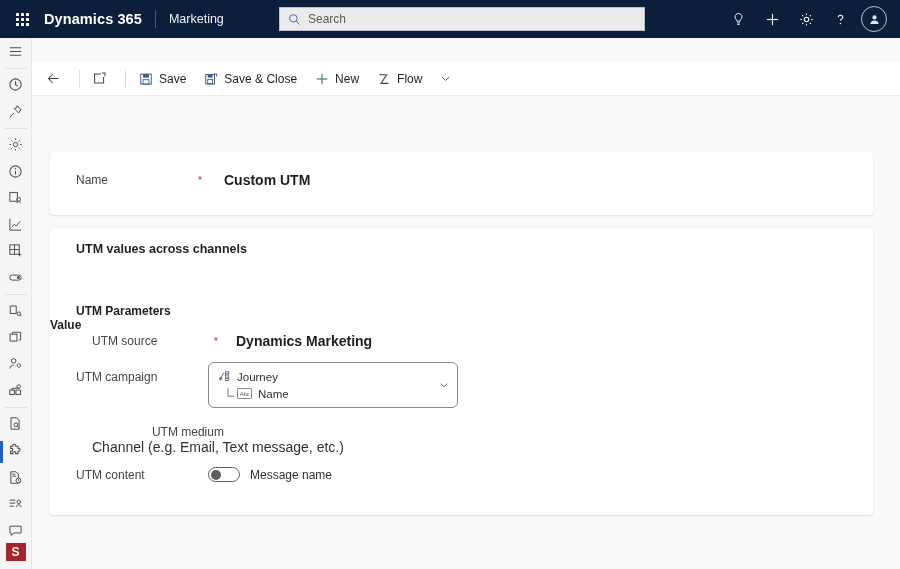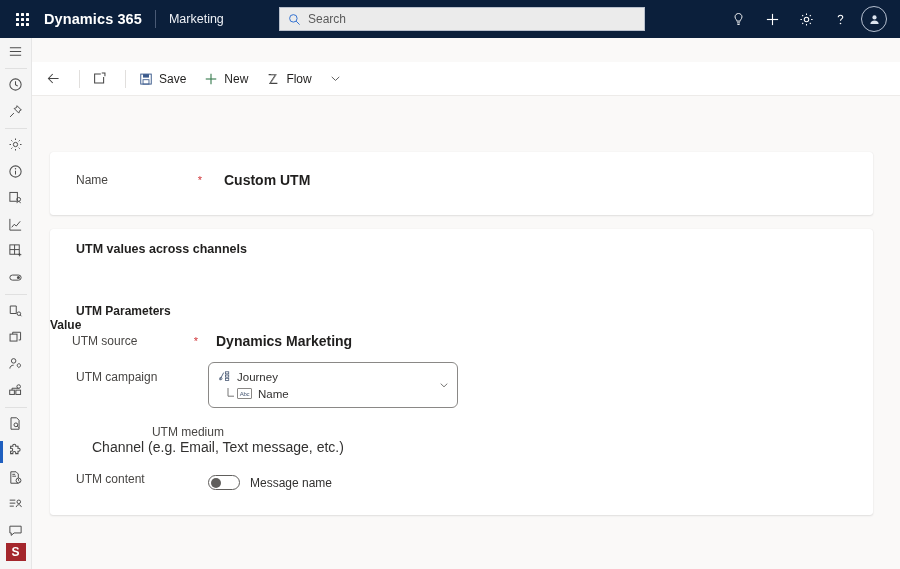--- a/index.html
+++ b/index.html
@@ -359,20 +359,31 @@
       <span class="ci">
         <svg width="14" height="14" viewBox="0 0 16 16">
             <rect x="2" y="2.4" width="12" height="11.4" fill="none" stroke="#3b5a8c" stroke-width="1.1"></rect>
             <rect x="4.6" y="2.4" width="6.8" height="4" fill="#3b5a8c"></rect>
             <rect x="4.6" y="8.8" width="6.8" height="5" fill="none" stroke="#3b5a8c" stroke-width="1"></rect>
           </svg>
       </span>
       <span>Save</span>
     </div>
 
+    <div class="cmd">
+      <span class="ci">
+        <svg width="14" height="14" viewBox="0 0 16 16">
+            <rect x="2" y="2.8" width="10" height="11" fill="none" stroke="#3b5a8c" stroke-width="1.1"></rect>
+            <rect x="4.2" y="2.8" width="5.6" height="3.6" fill="#3b5a8c"></rect>
+            <rect x="4.2" y="8.6" width="5.6" height="4.6" fill="none" stroke="#3b5a8c" stroke-width="1"></rect>
+            <path d="M11.4 2.2h3v3" fill="none" stroke="#3b5a8c" stroke-width="1.1"></path>
+          </svg>
+      </span>
+      <span>Save &amp; Close</span>
+    </div>
 
     <div class="cmd">
       <span class="ci">
         <svg width="14" height="14" viewBox="0 0 16 16">
             <line x1="8" y1="2" x2="8" y2="14" stroke="#3a7d52" stroke-width="1.3"></line>
             <line x1="2" y1="8" x2="14" y2="8" stroke="#3a7d52" stroke-width="1.3"></line>
           </svg>
       </span>
       <span>New</span>
     </div>
@@ -407,21 +418,21 @@
     </div>
 
     <div class="card" id="card-utm">
       <div class="sec-title">UTM values across channels</div>
 
       <div class="thead">
         <span class="th" style="margin-left:26px; width:132px;">UTM Parameters</span>
         <span class="th">Value</span>
       </div>
 
-      <div class="fieldrow" style="left:22px; top:104px;">
+      <div class="fieldrow" style="left:42px; top:104px;">
         <span class="flabel">UTM source</span>
         <span class="req">*</span>
         <span class="fvalue" style="margin-left:12px;">Dynamics Marketing</span>
       </div>
 
       <div class="fieldrow" style="left:26px; top:141px;">
         <span class="flabel">UTM campaign</span>
       </div>
       <div class="combo" style="left:158px; top:133px;">
         <div class="combo-inner">
@@ -454,21 +465,21 @@
         </div>
       </div>
 
       <div class="fieldrow" style="left:26px; top:196px;flex-direction:column;">
         <span class="flabel">UTM medium</span>
         <span class="fvalue normal" style="margin-left:16px;">Channel (e.g. Email, Text message, etc.)</span>
       </div>
 
       <div class="fieldrow" style="left:26px; top:238px;">
         <span class="flabel">UTM content</span>
-        <span style="margin-left:16px; display:flex; align-items:center;margin-top:8px;">
+        <span style="margin-left:16px; display:flex; align-items:center;">
           <span class="toggle">
             <span class="knob"></span>
           </span>
           <span class="togglabel">Message name</span>
         </span>
       </div>
     </div>
 
   </div>
 </div>

